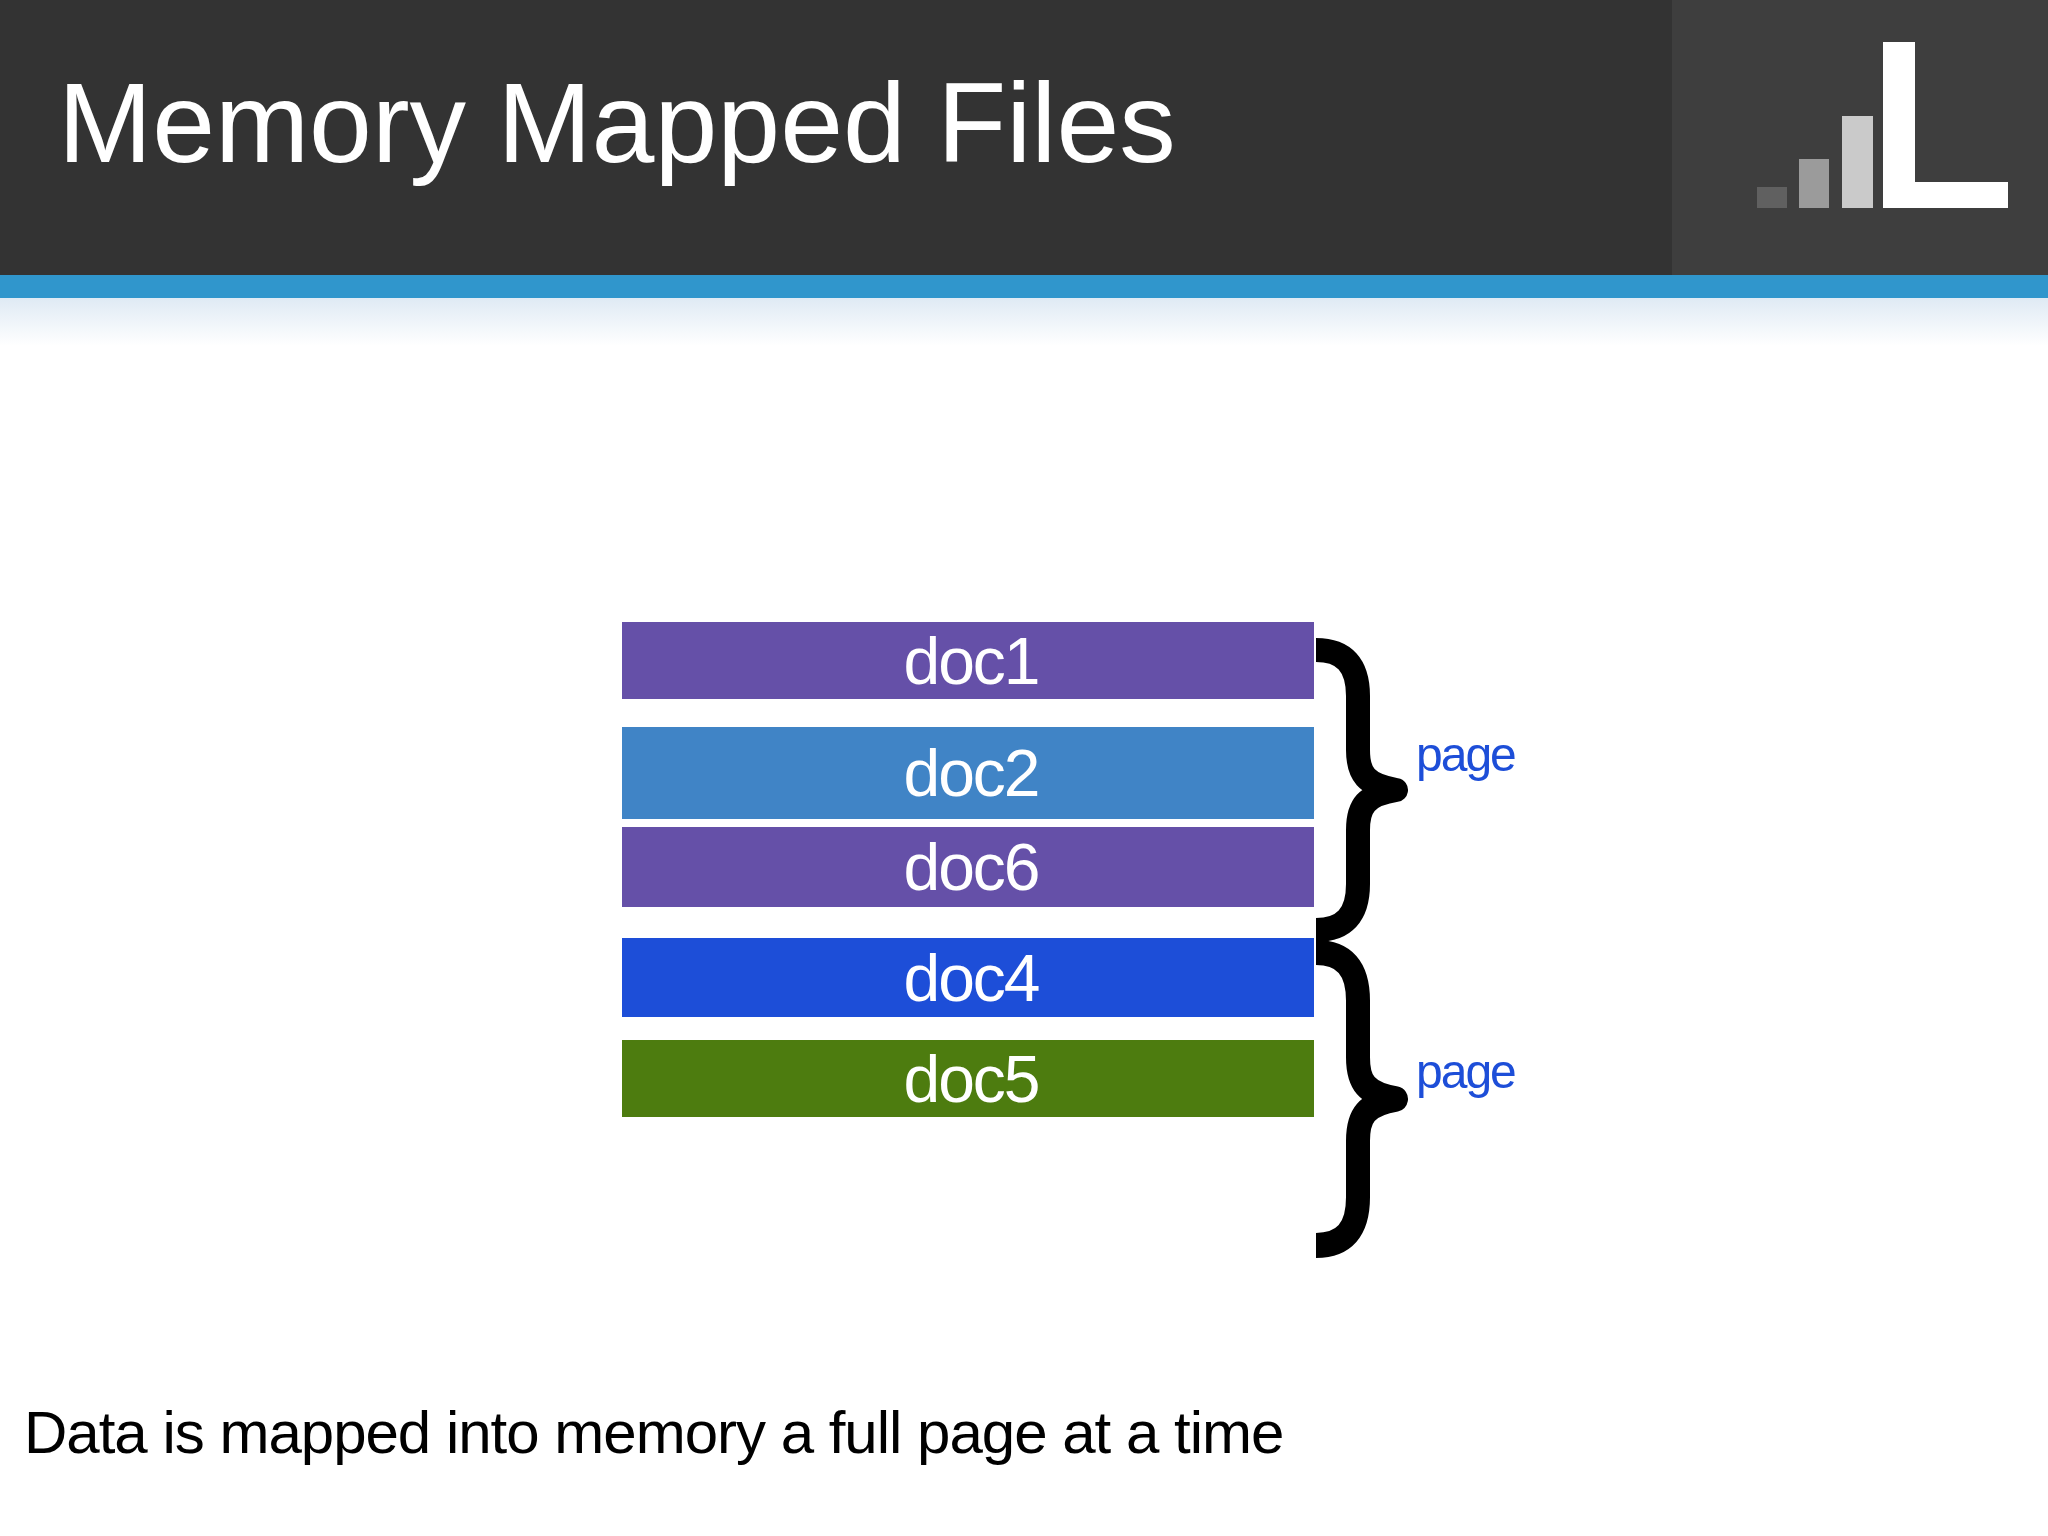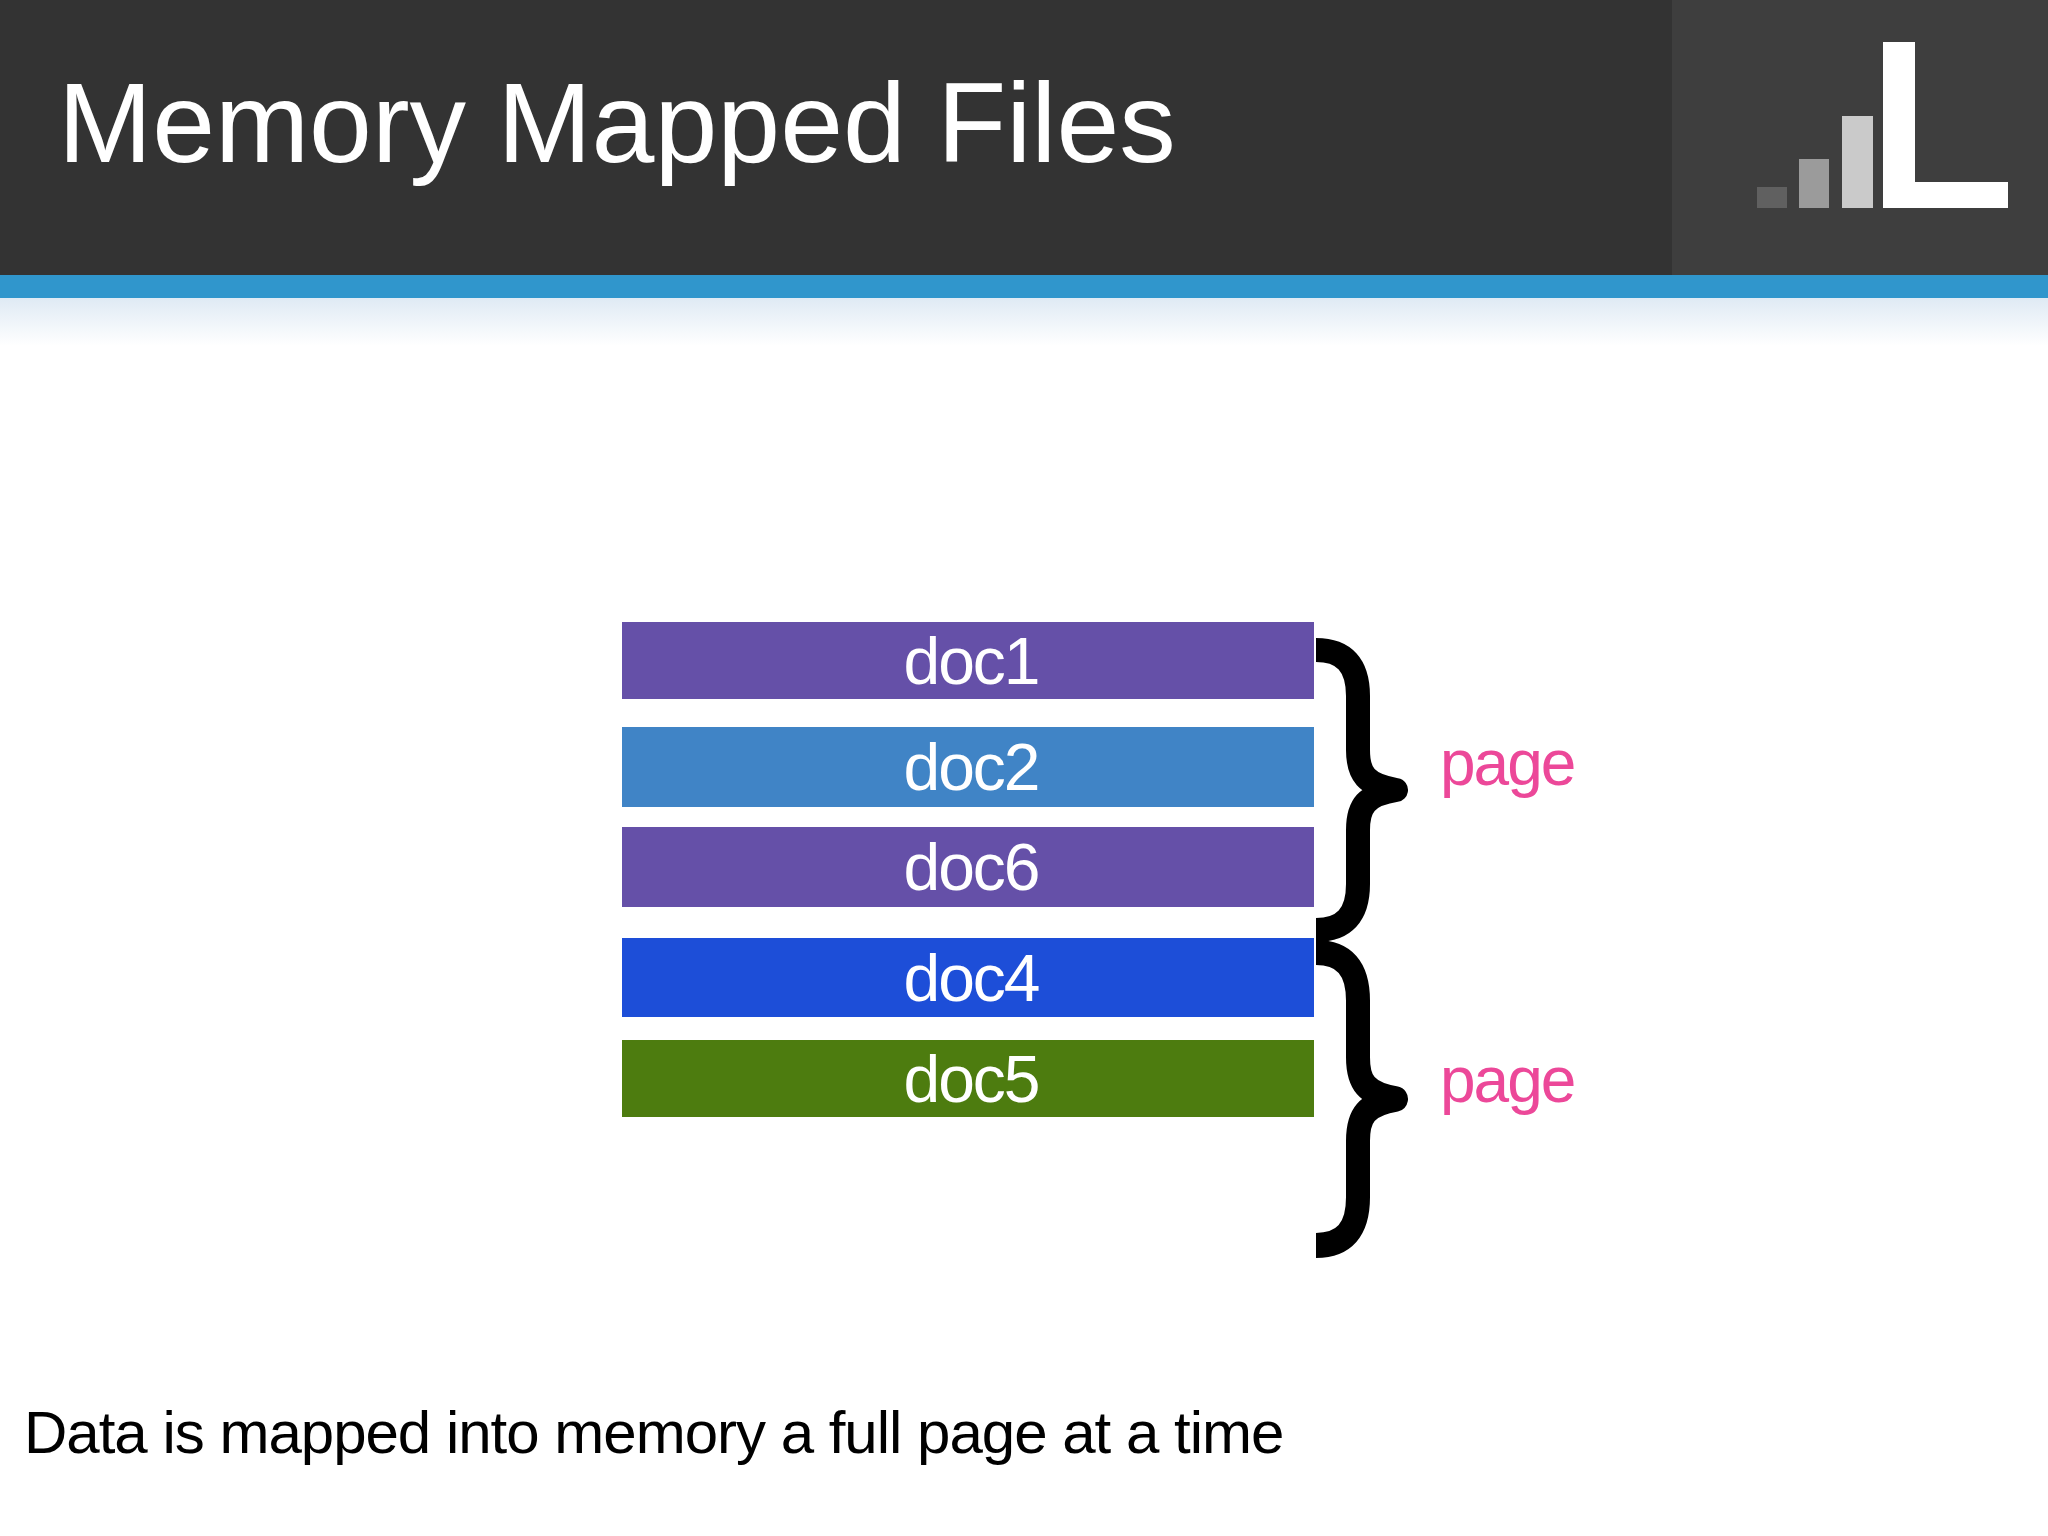--- a/index.html
+++ b/index.html
@@ -43,22 +43,22 @@
   .doc-bar{
     position:absolute;left:622px;width:686px;
     display:flex;align-items:center;justify-content:center;
     color:#ffffff;font-size:66px;letter-spacing:-2px;padding-left:6px;
   }
   .doc-purple{background:#6550a8;}
   .doc-blue{background:#4084c6;}
   .brace{position:absolute;overflow:visible;}
   .page-label{
     position:absolute;left:1416px;
-    font-size:64px;line-height:1;letter-spacing:-2px;
-    color:#ec4899;white-space:nowrap;margin-left:24px;
+    font-size:48px;line-height:1;letter-spacing:-2px;
+    color:#1d4ed8;white-space:nowrap;
   }
   
   .caption{
     position:absolute;left:24px;top:1403px;
     font-size:60px;line-height:1;letter-spacing:-1px;
     color:#000000;white-space:nowrap;margin:0;text-align:right;
   }
 </style>
 </head>
 <body>
@@ -79,21 +79,21 @@
   </div>
 
   <div class="accent-bar"></div>
   <div class="accent-fade"></div>
 
   <div>
 
     <div class="doc-bar doc-purple" style="top: 622px; height: 77px; background-color: rgb(101, 80, 168);">
       <span>doc1</span>
     </div>
-    <div class="doc-bar doc-blue" style="top: 727px; height: 80px; background-color: rgb(64, 132, 198);">
+    <div class="doc-bar doc-blue" style="top: 727px; height: 92px; background-color: rgb(64, 132, 198);">
       <span>doc2</span>
     </div>
     <div class="doc-bar doc-purple" style="top: 827px; height: 80px; background-color: rgb(101, 80, 168);">
       <span>doc6</span>
     </div>
     <div class="doc-bar doc-blue" style="top: 938px; height: 79px; background-color: #1d4ed8;">
       <span>doc4</span>
     </div>
     <div class="doc-bar doc-purple" style="top: 1040px; height: 77px; background-color: #4d7c0f;">
       <span>doc5</span>

